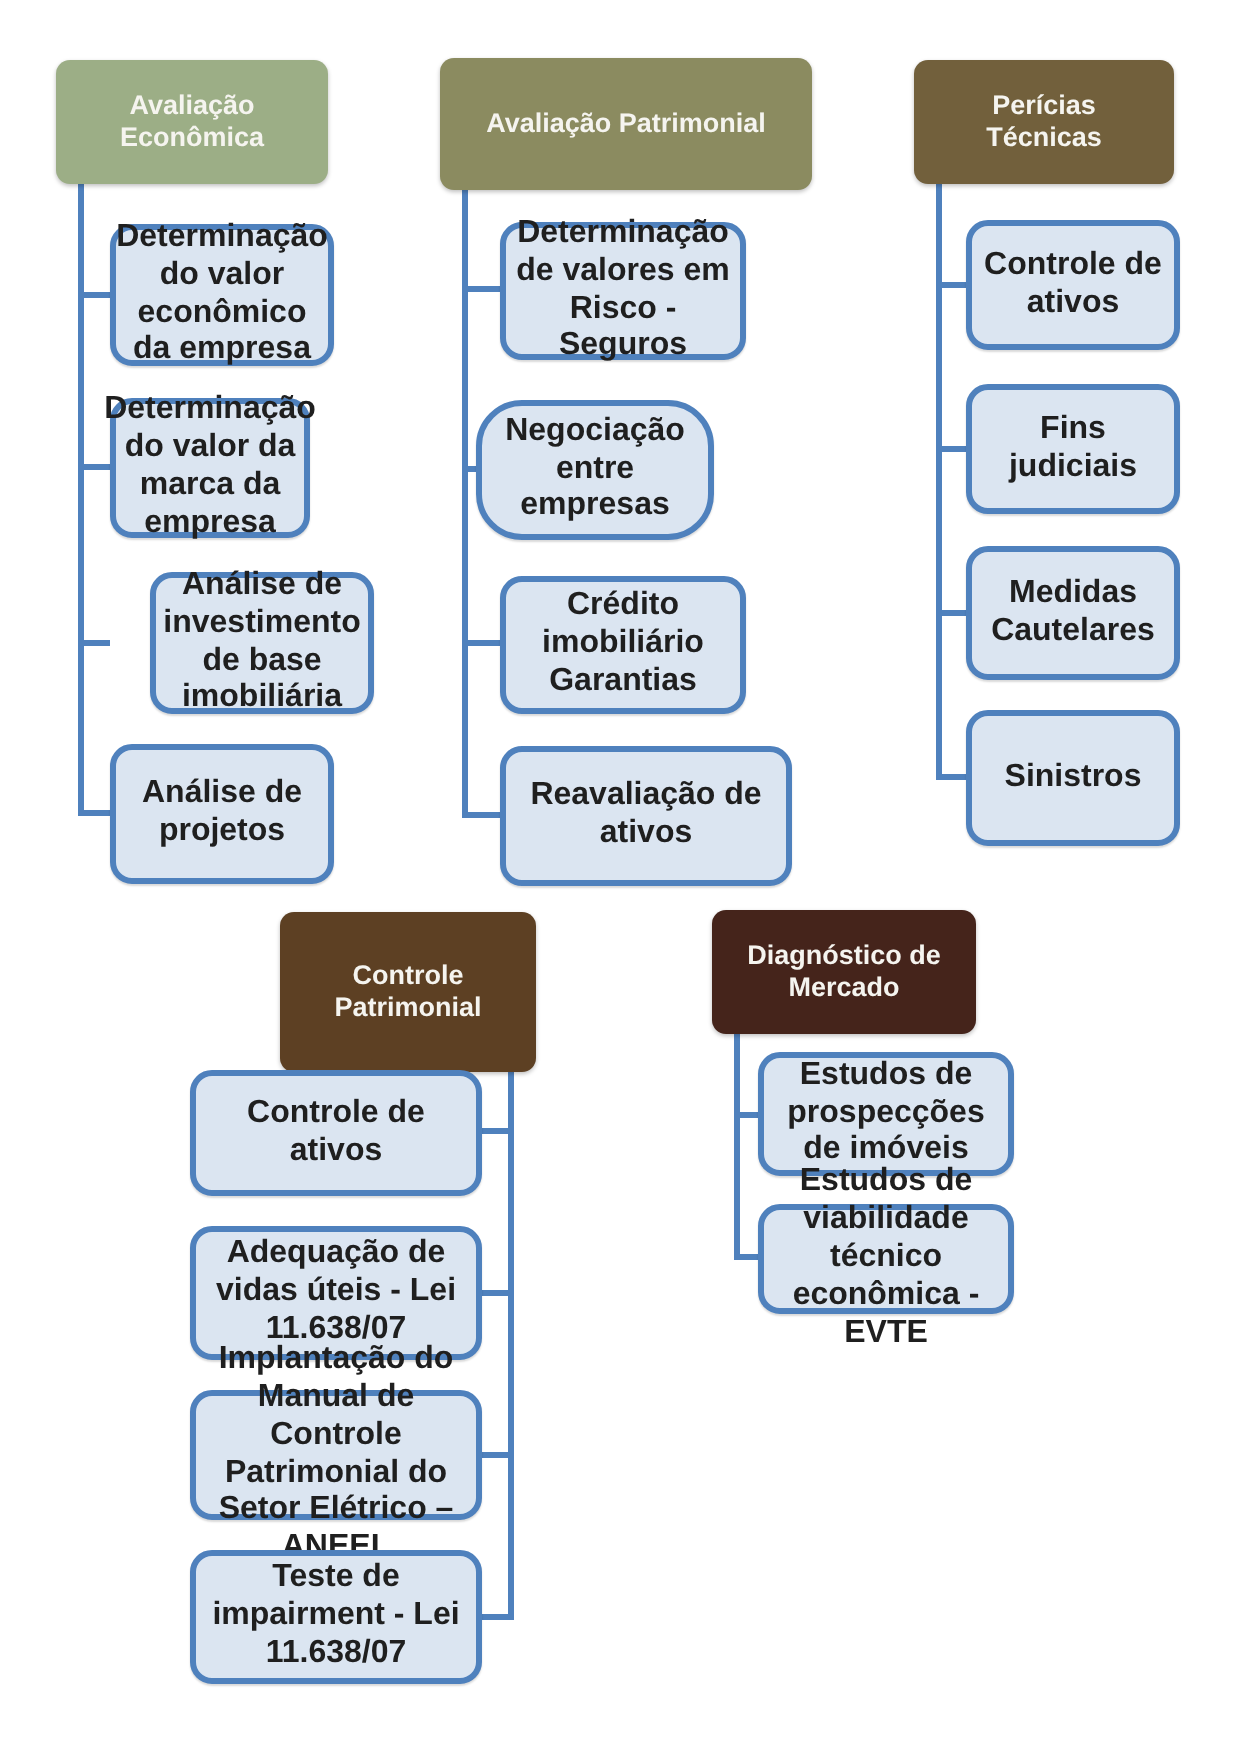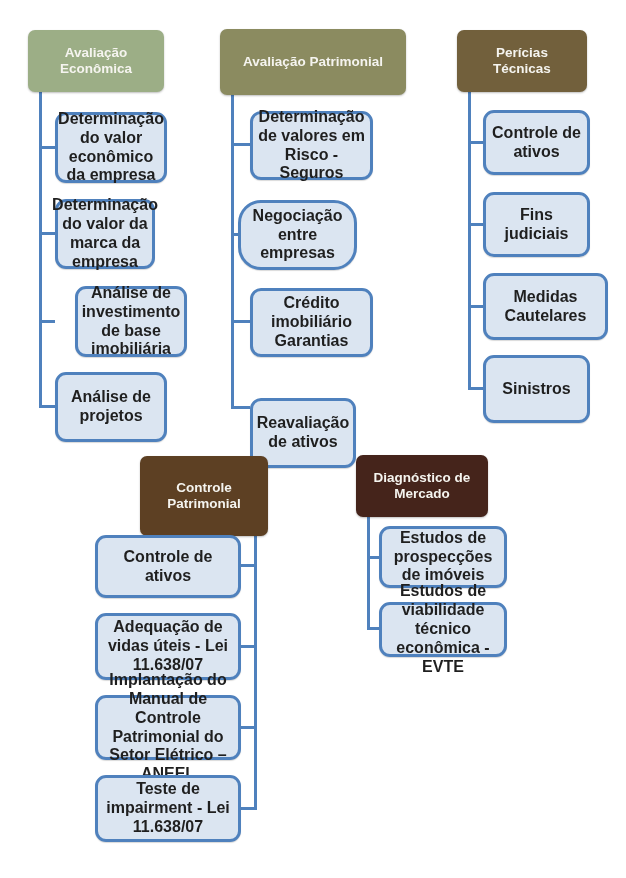--- a/index.html
+++ b/index.html
@@ -81,41 +81,41 @@
     <div class="stub" style="left:231px;top:406px;width:19px;"></div>
     <div class="node" style="left:250px;top:111px;width:123px;height:69px;">
         <span>Determinação de valores em Risco - Seguros</span>
       </div>
     <div class="node" style="left:238px;top:200px;width:119px;height:70px;border-radius:23px;">
         <span>Negociação entre empresas</span>
       </div>
     <div class="node" style="left:250px;top:288px;width:123px;height:69px;">
         <span>Crédito imobiliário Garantias</span>
       </div>
-    <div class="node" style="left:250px;top:373px;width:106px;height:70px;margin-top:25px;">
+    <div class="node" style="left:250px;top:373px;width:146px;height:70px;">
         <span>Reavaliação de ativos</span>
       </div>
   </div>
 
   <div>
     <div class="hdr" style="left: 457px; top: 30px; width: 130px; height: 62px; padding: 0px 30px; box-sizing: border-box; background: rgb(114, 96, 60);">
       <span>Perícias Técnicas</span>
     </div>
     <div class="vline" style="left:468px;top:92px;height:297px;"></div>
     <div class="stub" style="left:468px;top:141px;width:15px;"></div>
     <div class="stub" style="left:468px;top:223px;width:15px;"></div>
     <div class="stub" style="left:468px;top:305px;width:15px;"></div>
     <div class="stub" style="left:468px;top:387px;width:15px;"></div>
     <div class="node" style="left:483px;top:110px;width:107px;height:65px;">
         <span>Controle de ativos</span>
       </div>
     <div class="node" style="left:483px;top:192px;width:107px;height:65px;">
         <span>Fins judiciais</span>
       </div>
-    <div class="node" style="left:483px;top:273px;width:125px;height:67px;">
+    <div class="node" style="left:483px;top:273px;width:107px;height:67px;">
         <span>Medidas Cautelares</span>
       </div>
     <div class="node" style="left:483px;top:355px;width:107px;height:68px;">
         <span>Sinistros</span>
       </div>
   </div>
 
   <div>
     <div class="hdr" style="left: 140px; top: 456px; width: 128px; height: 80px; padding: 0px 15px; box-sizing: border-box; background: rgb(93, 64, 35);">
       <span>Controle Patrimonial</span>

